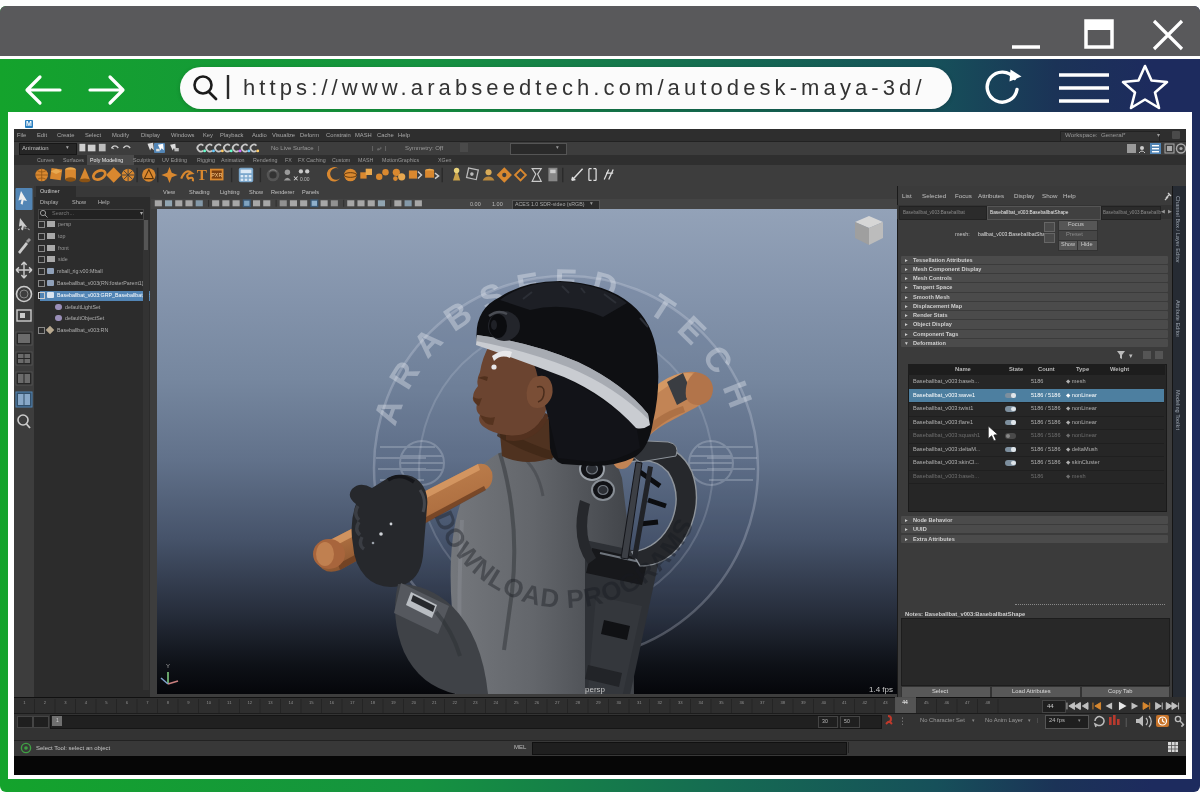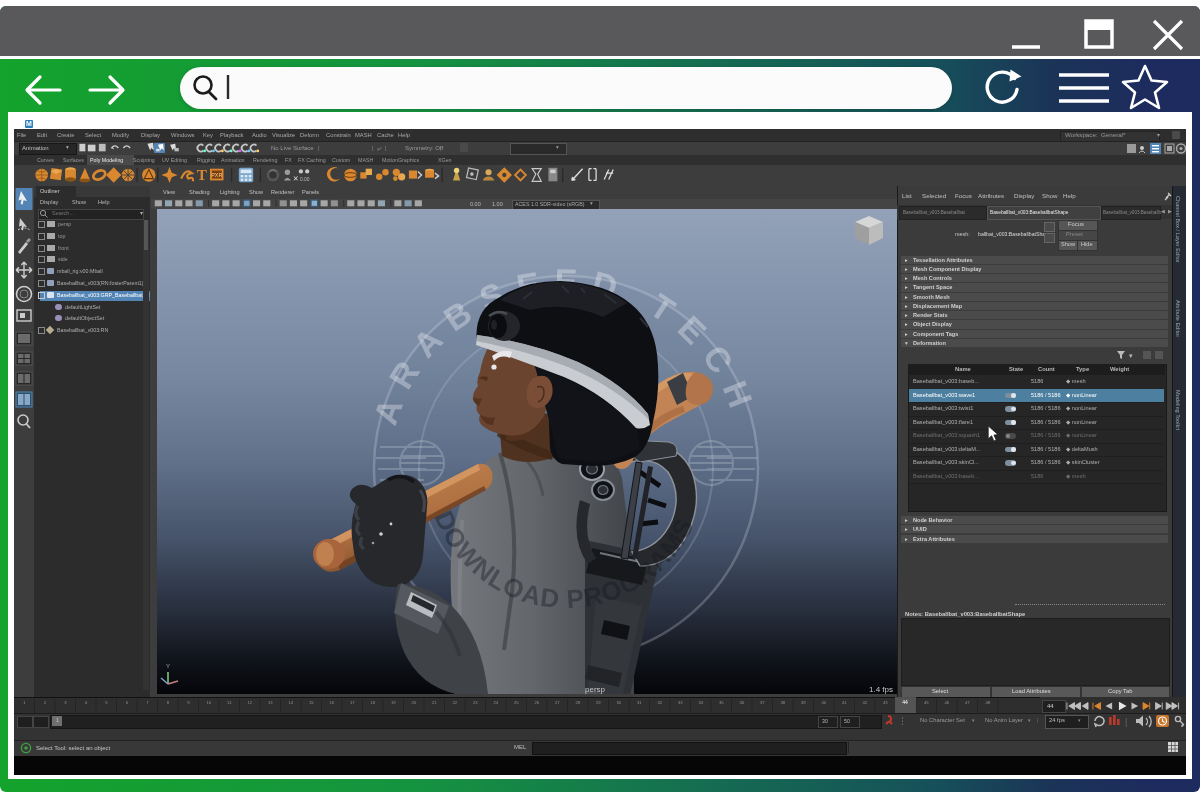--- a/index.html
+++ b/index.html
@@ -19,20 +19,21 @@
     <svg style="left:20px;top:61px;" width="110" height="46" viewBox="0 0 110 46">
       <path d="M40 23 L8 23 M20 10 L7 23 L20 36" fill="none" stroke="#fff" stroke-width="3.2" stroke-linecap="round" stroke-linejoin="round"></path>
       <path d="M70 23 L102 23 M90 10 L103 23 L90 36" fill="none" stroke="#fff" stroke-width="3.2" stroke-linecap="round" stroke-linejoin="round"></path>
     </svg>
     <div class="ab" style="left:180px;top:61px;width:772px;height:42px;border-radius:21px;background:#fbfbfb;box-shadow:0 1px 4px rgba(0,0,0,0.18);"></div>
     <svg style="left:188px;top:67px;" width="60" height="30" viewBox="0 0 60 30">
       <circle cx="15" cy="12" r="8.5" fill="none" stroke="#1b1b1b" stroke-width="2.6"></circle>
       <line x1="21" y1="19" x2="28" y2="26" stroke="#1b1b1b" stroke-width="2.8" stroke-linecap="round"></line>
       <line x1="40" y1="2" x2="40" y2="26" stroke="#2a2a2a" stroke-width="2.4"></line>
     </svg>
+    <div class="tx" style="left:243px;top:69px;width:700px;height:26px;font-size:22px;line-height:26px;letter-spacing:4.1px;color:#333;">https://www.arabseedtech.com/autodesk-maya-3d/</div>
     <svg style="left:980px;top:60px;" width="44" height="44" viewBox="0 0 44 44">
       <path d="M34.5 12.5 A15 15 0 1 0 37 23.5" fill="none" stroke="#fff" stroke-width="3.4" stroke-linecap="round"></path>
       <path d="M30.5 3.5 L41.5 10.5 L29.5 15.5 Z" fill="#fff"></path>
     </svg>
     <svg style="left:1056px;top:60px;" width="56" height="44" viewBox="0 0 56 44">
       <line x1="3" y1="9" x2="53" y2="9" stroke="#fff" stroke-width="3.6"></line>
       <line x1="3" y1="22" x2="53" y2="22" stroke="#fff" stroke-width="3.6"></line>
       <line x1="3" y1="35" x2="53" y2="35" stroke="#fff" stroke-width="3.6"></line>
     </svg>
     <svg style="left:1120px;top:57px;" width="50" height="50" viewBox="0 0 50 50">

